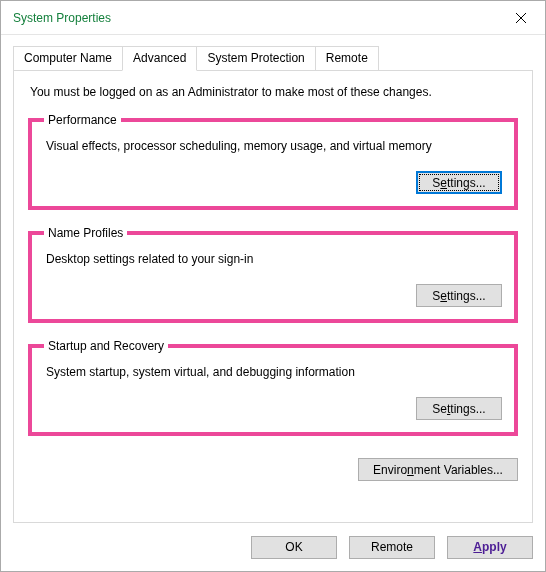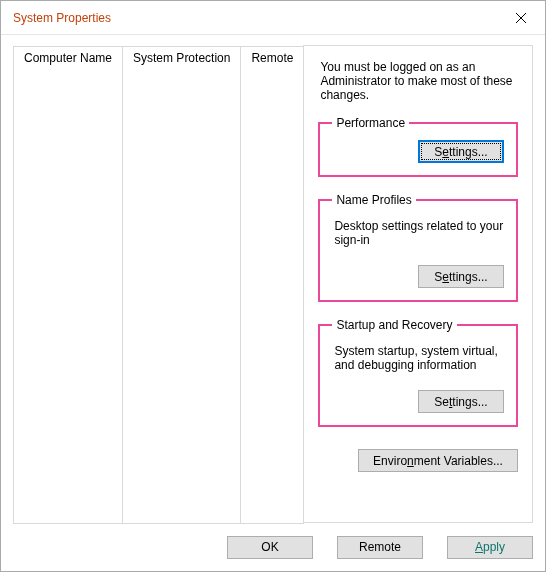--- a/index.html
+++ b/index.html
@@ -9,28 +9,28 @@
     border: 1px solid #aaa;
     background: #fff;
     display: flex; flex-direction: column;
   }
   .titlebar {
     height: 34px;
     display: flex; align-items: center;
     padding: 0 2px 0 12px;
     border-bottom: 1px solid #e5e5e5;
   }
-  .titlebar .title { flex: 1; font-size: 12px; color: #c2410c; }
+  .titlebar .title { flex: 1; font-size: 12px; color: #15803d; }
   .titlebar .close {
     width: 44px; height: 30px;
     display: flex; align-items: center; justify-content: center;
     cursor: default;
   }
   .titlebar .close svg { width: 10px; height: 10px; stroke: #000; stroke-width: 1; }
-  .content { flex: 1; padding: 10px 12px 0 12px; display: flex; flex-direction: row; }
+  .content { flex: 1; padding: 10px 12px 0 12px; display: flex; flex-direction: column; }
   .tabstrip { display: flex; position: relative; z-index: 2; }
   .tab {
     padding: 4px 10px 5px 10px;
     border: 1px solid #d9d9d9;
     background: #fff;
     margin-right: -1px;
     cursor: default;
     position: relative;
     top: 1px;
   }
@@ -42,48 +42,48 @@
   .tab:not(.active) { background: #fff; }
   .tabpanel {
     border: 1px solid #d9d9d9;
     flex: 1;
     padding: 14px 14px 14px 14px;
     position: relative;
     z-index: 1;
   }
   .intro { margin: 0 0 14px 2px; }
   fieldset.groupbox {
-    border: 2px solid #ec4899;
+    border: 4px solid #ec4899;
     margin: 0 0 16px 0;
     padding: 10px 12px 12px 12px;
   }
   fieldset.groupbox legend { padding: 0 4px; }
   .desc { margin: 2px 0 18px 2px; }
   .btnrow { display: flex; justify-content: flex-end; }
   .btnrow.env { padding: 6px 0 0 0; }
   button.win {
     min-width: 86px; height: 23px;
     padding: 0 14px;
     background: #e1e1e1;
     border: 1px solid #adadad;
     cursor: default;
   }
-  button.win:disabled { color: #0f766e; }
+  button.win:disabled { color: #4c1d95; font-weight: bold; }
   button.win.focus {
     outline: 1px dotted #000;
     outline-offset: -4px;
     border: 2px solid #0078d7;
     padding: 0 13px;
     height: 23px;
   }
   .u { text-decoration: underline; }
   .footer {
     height: 48px;
     display: flex; align-items: center; justify-content: flex-end;
-    gap: 24px; padding: 0 12px;
+    gap: 12px; padding: 0 12px;
     border-top: 0;
   }
   .footer button.win { min-width: 86px; }
 </style>
 </head>
 <body>
 
 <div class="window">
   <div class="titlebar">
     <div class="title">System Properties</div>
@@ -91,29 +91,31 @@
       <svg viewBox="0 0 10 10">
           <line x1="0" y1="0" x2="10" y2="10"></line>
           <line x1="10" y1="0" x2="0" y2="10"></line>
         </svg>
     </div>
   </div>
 
   <div class="content">
     <div class="tabstrip">
       <div class="tab">Computer Name</div>
+      <div class="tab active">Advanced</div>
       <div class="tab">System Protection</div>
       <div class="tab">Remote</div>
     </div>
 
     <div class="tabpanel">
       <p class="intro">You must be logged on as an Administrator to make most of these changes.</p>
 
       <fieldset class="groupbox">
         <legend>Performance</legend>
+        <div class="desc">Visual effects, processor scheduling, memory usage, and virtual memory</div>
         <div class="btnrow">
           <button class="win focus"><span>S</span><span class="u">e</span><span>ttings...</span></button>
         </div>
       </fieldset>
 
       <fieldset class="groupbox">
         <legend>Name Profiles</legend>
         <div class="desc">Desktop settings related to your sign-in</div>
         <div class="btnrow">
           <button class="win"><span>S</span><span class="u">e</span><span>ttings...</span></button>

